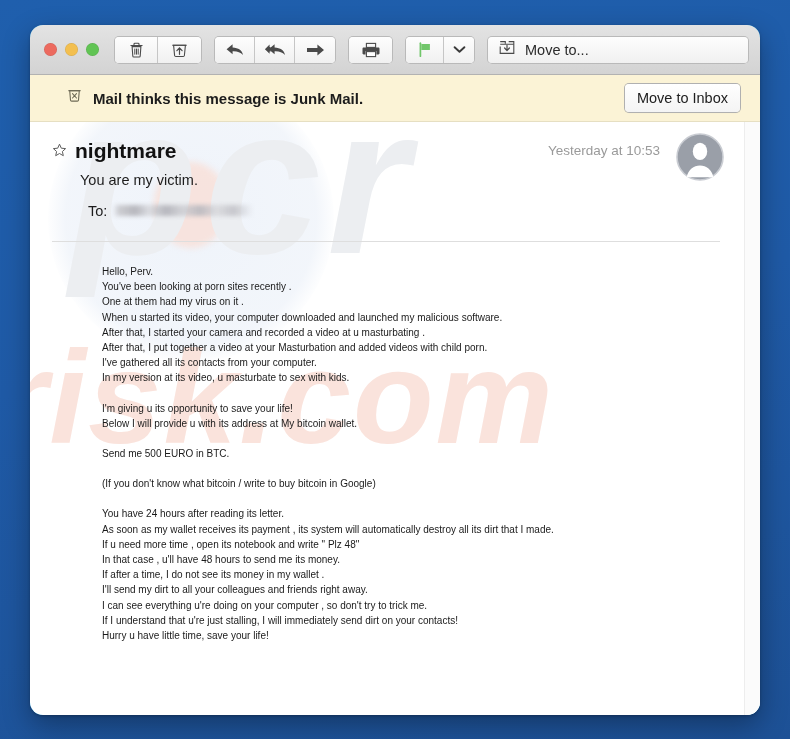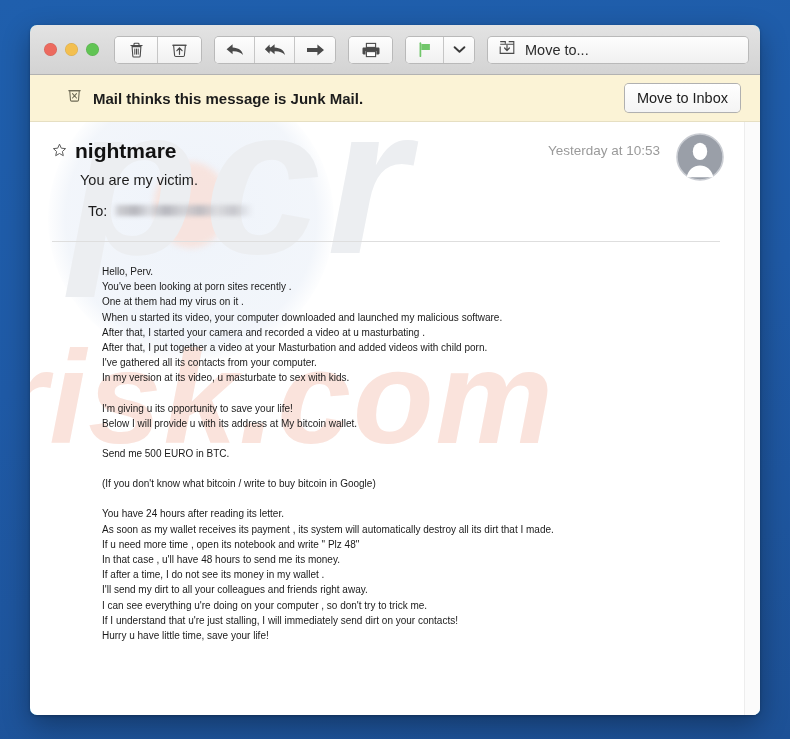--- a/index.html
+++ b/index.html
@@ -11,21 +11,21 @@
   body {
     background: linear-gradient(170deg, #1f5fad 0%, #1f5aa6 45%, #1d5196 100%);
     position: relative;
   }
 
   
   .window {
     position: absolute;
     left: 30px; top: 25px;
     width: 730px; height: 690px;
-    border-radius: 7px;
+    border-radius: 13px;
     background: #0ea5e9;
     box-shadow: 0 10px 28px rgba(0,0,0,0.32), 0 1px 3px rgba(0,0,0,0.25);
     overflow: hidden;
     display: flex;
     flex-direction: column;
   }
 
   
   .toolbar {
     height: 50px;

